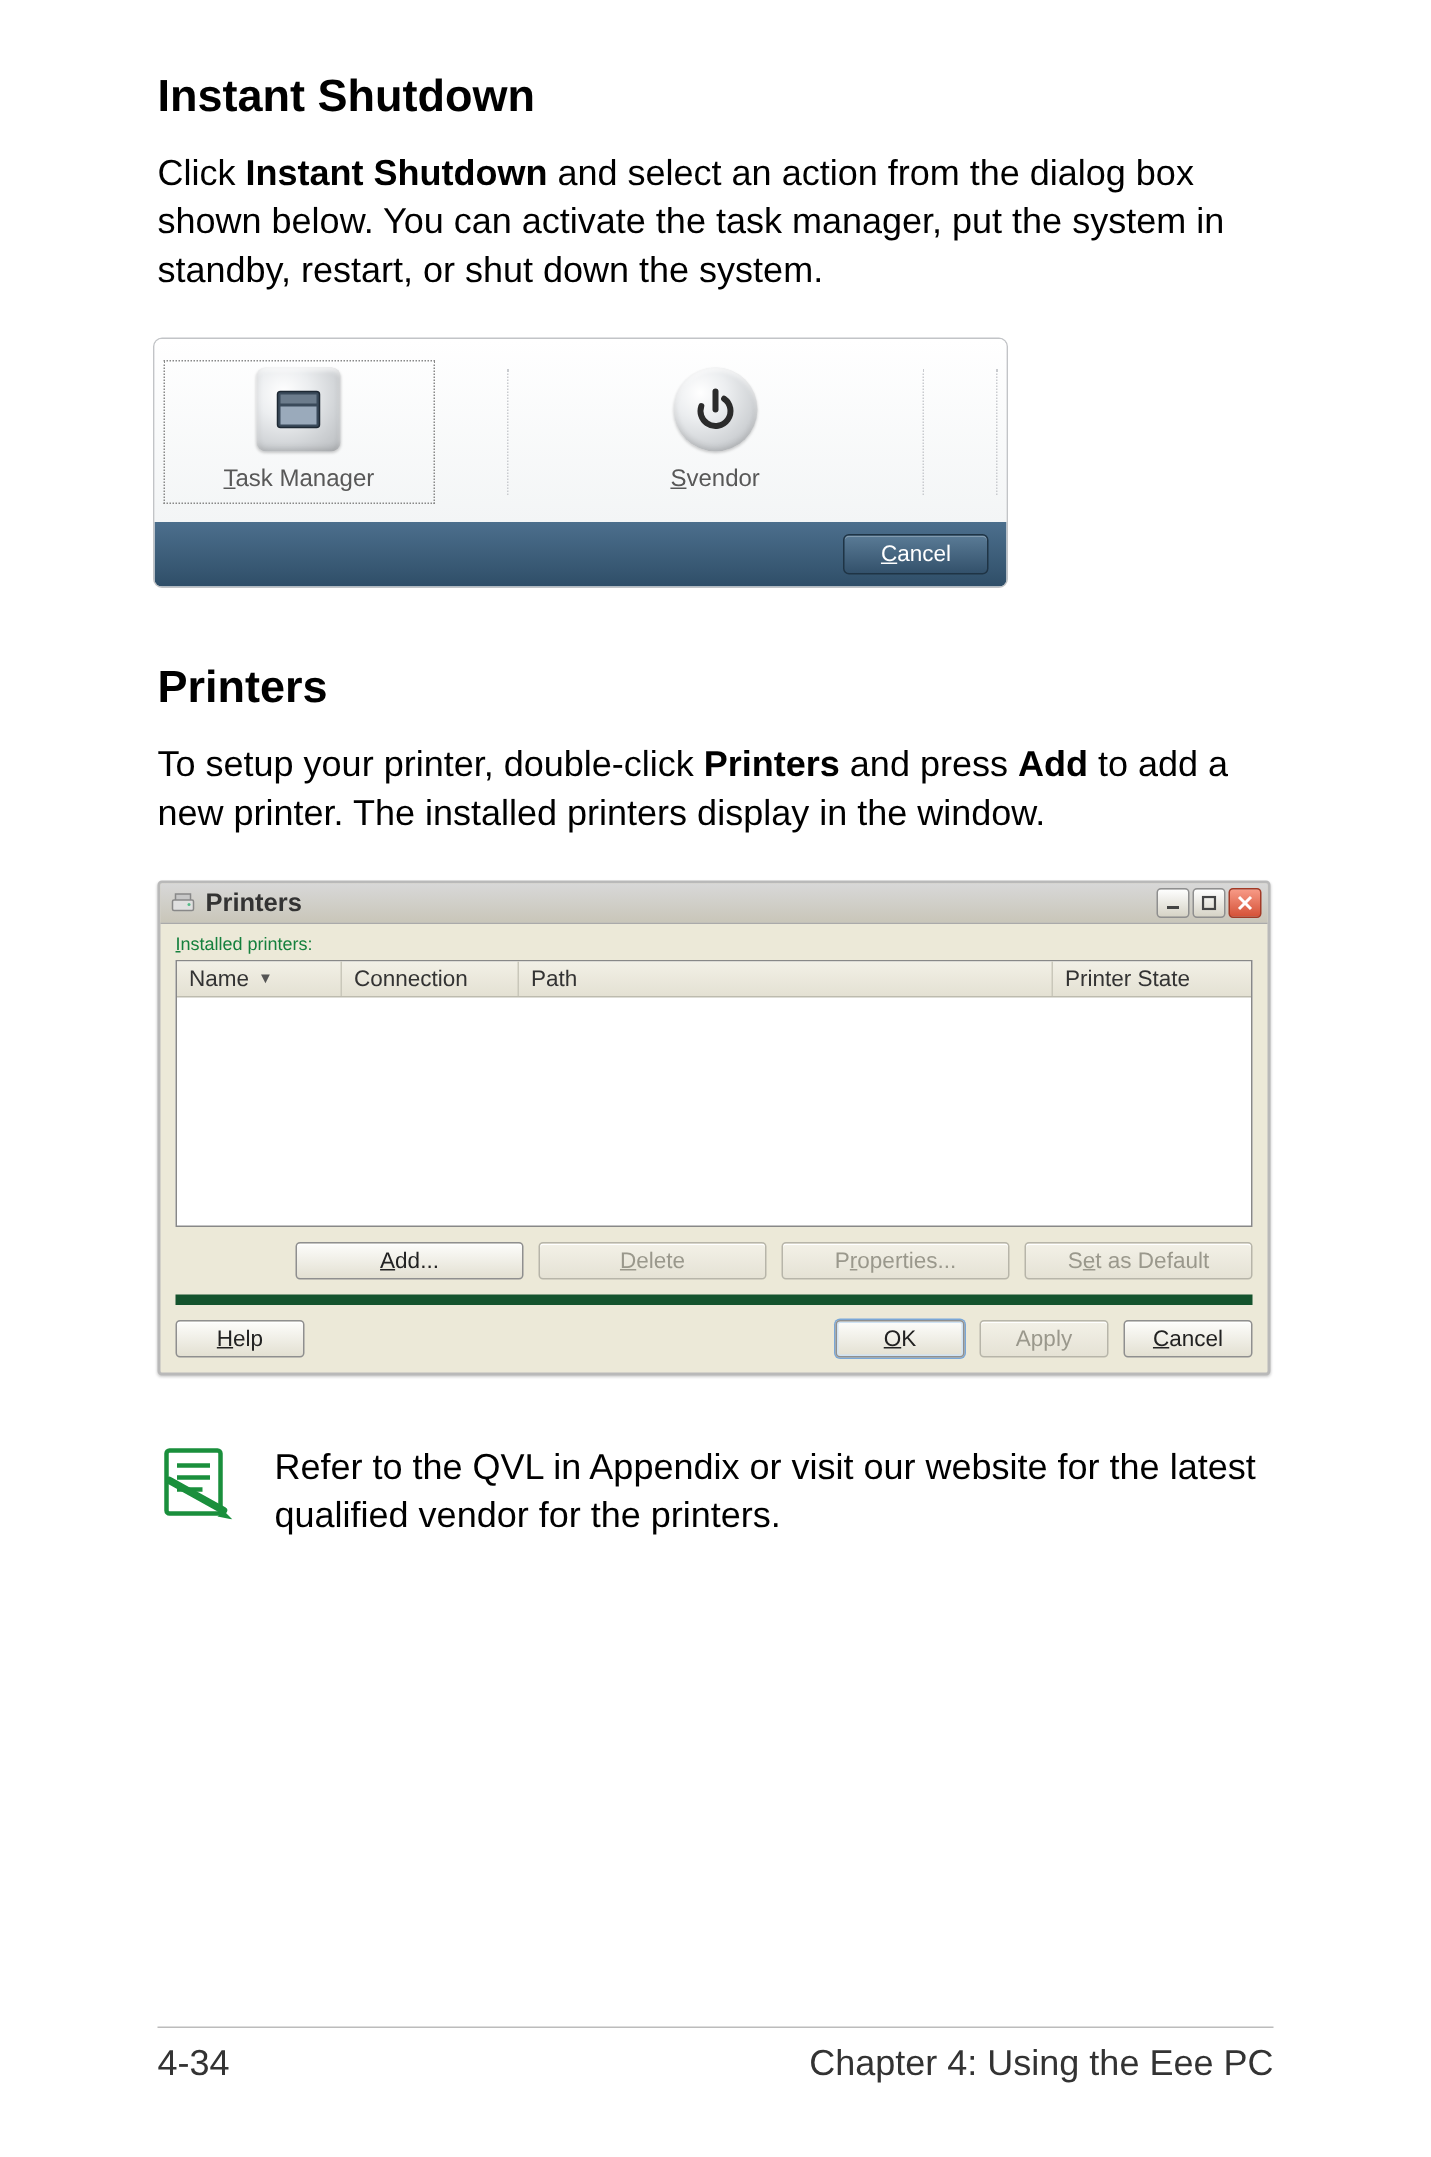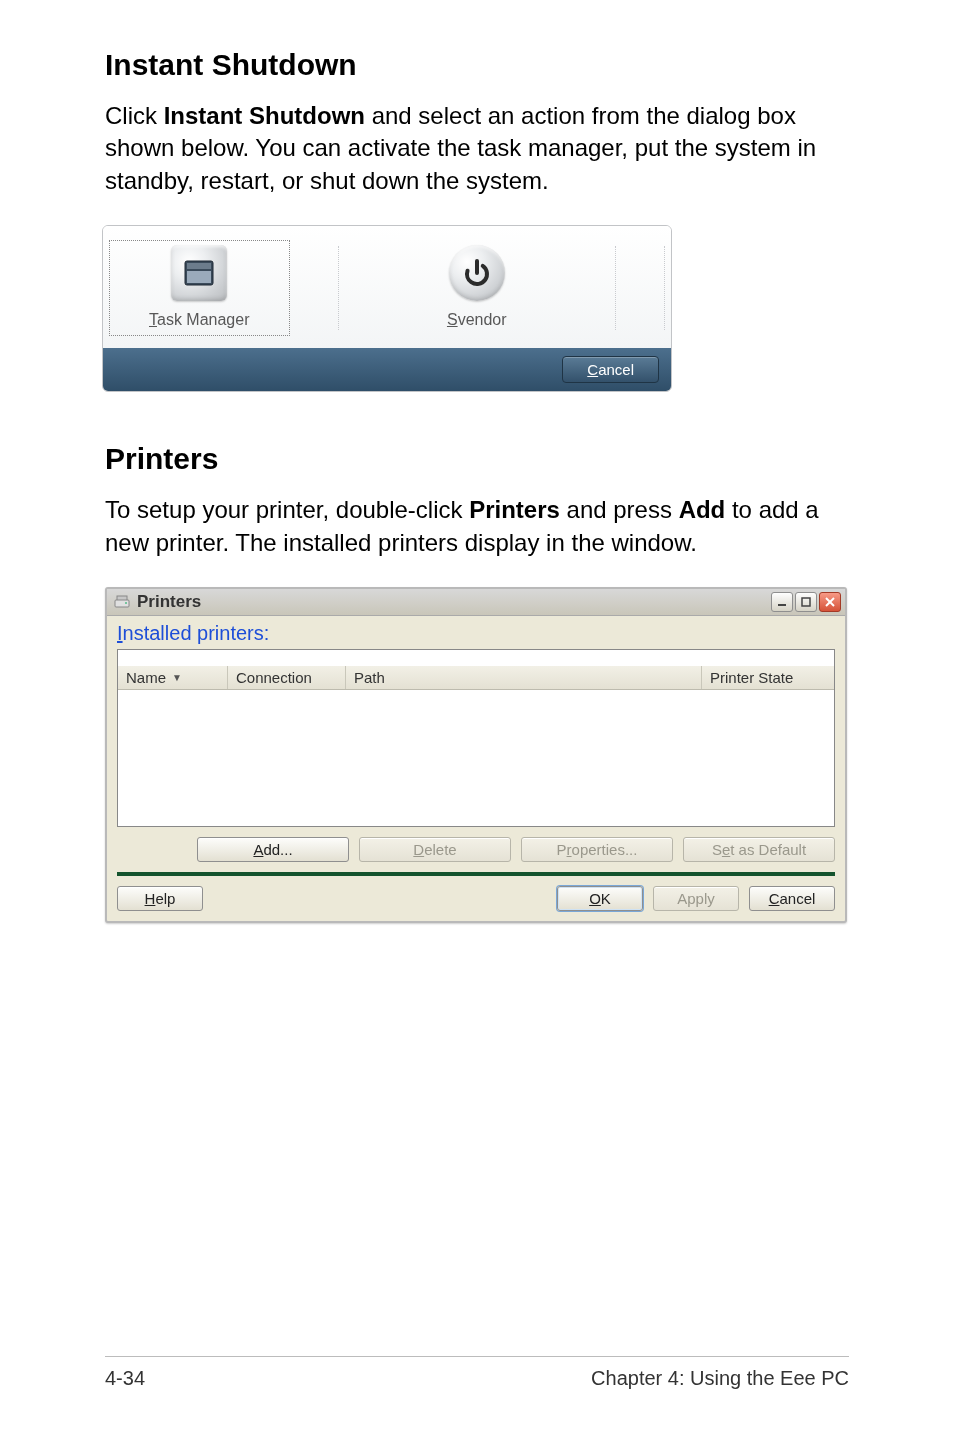--- a/index.html
+++ b/index.html
@@ -128,37 +128,36 @@
     background: linear-gradient(#fefefe, #d6d3c6);
     display:flex;align-items:center;justify-content:center;
   }
   .win-btn.close {
     background: linear-gradient(#f79a86, #d55238);
     border-color:#a33a26;
     color:#fff;
   }
   .pw-body { padding: 6px 10px 10px 10px; }
   .pw-label {
-    font-size: 20px;
-    color: #1d4ed8;
+    font-size: 12px;
+    color: #15803d;
     margin-bottom: 4px;
   }
   .pw-table {
     border: 1px solid #888;
     background: #fff;
     height: 178px;
     position: relative;
   }
   .pw-thead {
     display: flex;
     background: linear-gradient(#f2f0e6, #e4e1d3);
     border-bottom: 1px solid #bdbbae;
     font-size: 15px;
     color: #333;
-    margin-top: 16px;
   }
   .pw-th {
     padding: 3px 8px;
     border-right: 1px solid #c9c7ba;
     display:flex;align-items:center;gap:6px;
   }
   .pw-th:last-child { border-right: none; }
   .th-name { width: 110px; }
   .th-conn { width: 118px; }
   .th-path { flex: 1; }
@@ -166,21 +165,21 @@
   .sort-arrow {
     font-size: 10px; color:#555;
   }
   .pw-button-row {
     display: flex;
     justify-content: flex-end;
     gap: 10px;
     margin-top: 10px;
   }
   .pw-button-row2 {
-    border-top: 4px solid #14532d;
+    border-top: 7px solid #14532d;
     margin-top: 10px;
     padding-top: 10px;
     display: flex;
     gap: 10px;
   }
   .pw-button-row2 .spacer { flex: 1; }
   .btn {
     font-size: 15px;
     padding: 3px 0;
     width: 152px;
@@ -220,21 +219,21 @@
   
   .page-footer {
     position: absolute;
     bottom: 48px;
     left: 105px;
     right: 105px;
     border-top: 1px solid #bcbcbc;
     padding-top: 10px;
     display: flex;
     justify-content: space-between;
-    font-size: 20px;
+    font-size: 24px;
     color: #333;
   }
 </style>
 </head>
 <body>
 
 <div class="page">
 
   <h2>Instant Shutdown</h2>
   <p class="body-text">
@@ -330,20 +329,33 @@
         <div class="pw-button-row2">
           <div class="btn small"><span class="und">H</span><span>elp</span></div>
           <div class="spacer"></div>
           <div class="btn small default"><span class="und">O</span><span>K</span></div>
           <div class="btn small disabled">Apply</div>
           <div class="btn small"><span class="und">C</span><span>ancel</span></div>
         </div>
       </div>
     </div>
 
+    <div class="note">
+      <div class="note-icon">
+        <svg width="50" height="50" viewBox="0 0 50 50">
+          <rect x="6" y="4" width="36" height="42" rx="2" fill="#fff" stroke="#1a8f3c" stroke-width="3"></rect>
+          <line x1="13" y1="14" x2="35" y2="14" stroke="#1a8f3c" stroke-width="3"></line>
+          <line x1="13" y1="22" x2="35" y2="22" stroke="#1a8f3c" stroke-width="3"></line>
+          <line x1="13" y1="30" x2="30" y2="30" stroke="#1a8f3c" stroke-width="3"></line>
+          <path d="M8 24 L44 44" stroke="#1a8f3c" stroke-width="5" stroke-linecap="round"></path>
+          <polygon points="44,44 50,50 40,48" fill="#1a8f3c"></polygon>
+        </svg>
+      </div>
+      <div class="note-text">Refer to the QVL in Appendix or visit our website for the latest qualified vendor for the printers.</div>
+    </div>
 
   </div>
 </div>
 
 <div class="page-footer">
   <span>4-34</span>
   <span>Chapter 4: Using the Eee PC</span>
 </div>
 
 </body></html>

